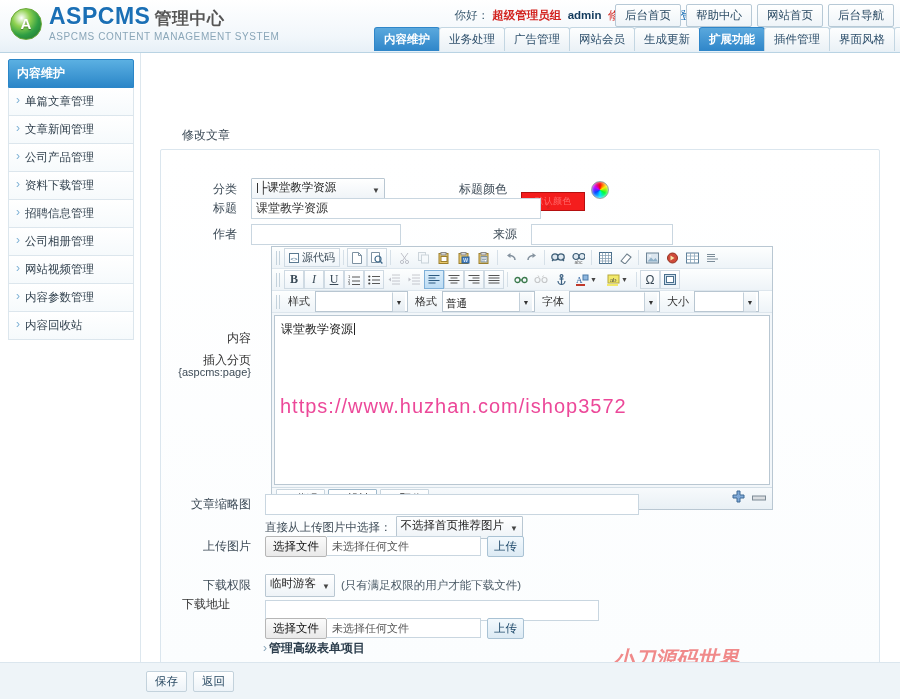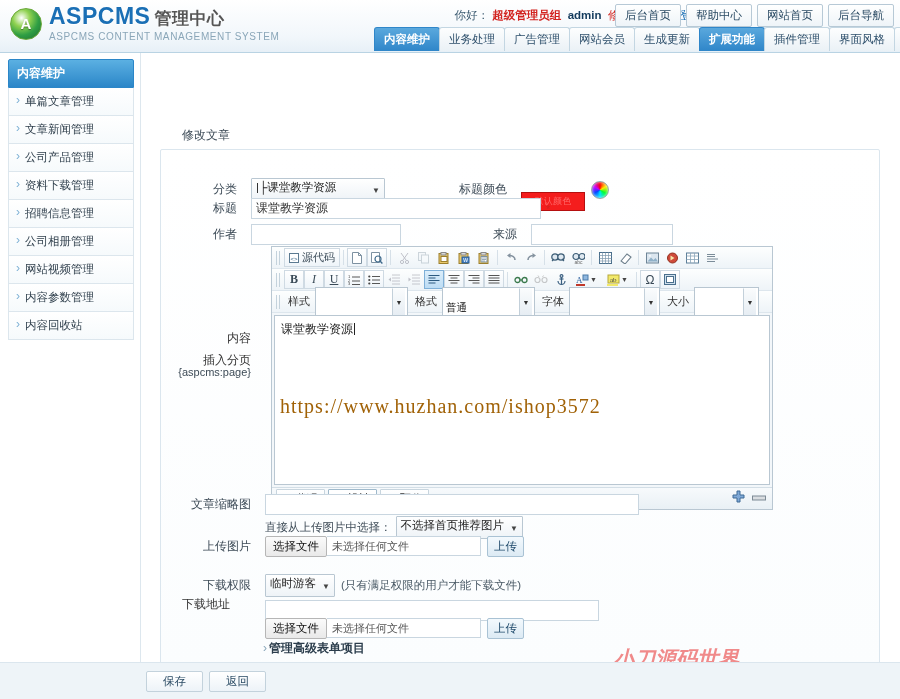--- a/index.html
+++ b/index.html
@@ -80,32 +80,32 @@
      background:repeating-linear-gradient(90deg,#c4d2dc 0 1px,transparent 1px 3px);}
   .tb{width:18px;height:17px;border:1px solid transparent;display:flex;align-items:center;justify-content:center;
      font-size:10px;color:#3a4a57;margin:0 0px;background:transparent;}
   .tb.box{border:1px solid #cfdae3;background:linear-gradient(#ffffff,#eef4f9);}
   .tb.on{border:1px solid #7fb0d8;background:linear-gradient(#dceefb,#bcdcf4);}
   .tb.wide{width:auto;padding:0 4px;font-size:11px;}
   .tb.dim{opacity:.38;}
   .tsep{width:1px;height:15px;background:#d6e0e8;margin:0 3px;}
   .tb svg{display:block;}
   .selsm{border:1px solid #b8c6d1;background:#fff;height:15px;min-width:70px;font-size:10.5px;
-     display:inline-flex;align-items:center;padding:12px 14px 0 3px;position:relative;margin:0 3px;color:#222;}
+     display:inline-flex;align-items:center;padding:4px 14px 0 3px;position:relative;margin:0 3px;color:#222;}
   .selsm .arr{position:absolute;right:2px;top:50%;transform:translateY(-50%);font-size:7px;color:#333;
      background:linear-gradient(#fafcfd,#e6edf3);border-left:1px solid #c3d0da;height:100%;width:12px;
      display:flex;align-items:center;justify-content:center;}
   .tlabel{font-size:11px;color:#333;margin:0 2px 0 4px;}
 
   .edit-canvas{position:relative;height:168px;background:#fff;border-top:1px solid #c6d3dd;margin:2px;
      border:1px solid #b9c7d2;}
   .edit-text{position:absolute;left:6px;top:5px;font-size:12px;color:#222;}
   .caret{display:inline-block;width:1px;height:12px;background:#222;vertical-align:-2px;margin-left:1px;}
-  .watermark{position:absolute;left:5px;top:79px;font-size:20px;color:#a16207;white-space:nowrap;
-     font-family:Liberation Serif, serif;letter-spacing:1px;}
+  .watermark{position:absolute;left:5px;top:79px;font-size:20px;color:#ec4899;white-space:nowrap;
+     font-family:Liberation Sans, sans-serif;letter-spacing:1px;}
   .edit-foot{display:flex;align-items:center;height:21px;background:linear-gradient(#f7fafc,#e9f0f5);
      border-top:1px solid #d3dee6;padding:0 4px;position:relative;}
   .ftab{display:inline-flex;align-items:center;gap:3px;border:1px solid #c8d5de;background:linear-gradient(#ffffff,#eef4f9);
      padding:1px 6px;font-size:11px;color:#333;margin-right:3px;border-radius:1px;}
   .ftab.active{background:#fff;border-color:#9fb9cb;}
   .foot-right{position:absolute;right:6px;top:2px;display:flex;gap:7px;align-items:center;}
 
   .filebtn{border:1px solid #b6b6b6;background:linear-gradient(#fbfbfb,#e9e9e9);font-size:11.5px;
      padding:2px 7px;color:#111;border-radius:2px;}
   .filefield{border:1px solid #c9d6e0;border-left:none;background:#fff;height:18px;width:148px;
@@ -118,21 +118,21 @@
 
   .note{font-size:11.5px;color:#4a5a66;margin-left:6px;}
   .smalltext{font-size:11.5px;color:#3d4b57;}
 
   .redmark{position:absolute;left:613px;top:592px;font-size:21px;color:#f08a8a;font-weight:bold;
      font-style:italic;white-space:nowrap;font-family:"Liberation Serif","DejaVu Serif",serif;}
 
   .bottombar{position:absolute;left:0;bottom:0;width:900px;height:36px;background:#eef4f8;border-top:1px solid #dbe6ee;}
   .btm-btns{position:absolute;left:146px;top:8px;display:flex;gap:6px;}
   .btm-btn{border:1px solid #c3d2dc;background:linear-gradient(#ffffff,#edf3f8);font-size:11.5px;
-     padding:2px 16px;color:#2a4a63;border-radius:2px;}
+     padding:2px 8px;color:#2a4a63;border-radius:2px;}
 </style>
 </head>
 <body>
 
 <div class="app">
 
   <div class="header">
     <div class="logo-wrap">
       <div class="logo-mark">
           <span>A</span>

